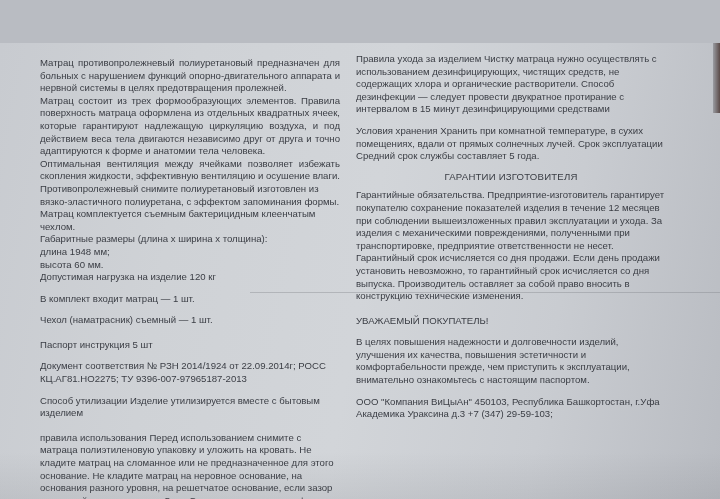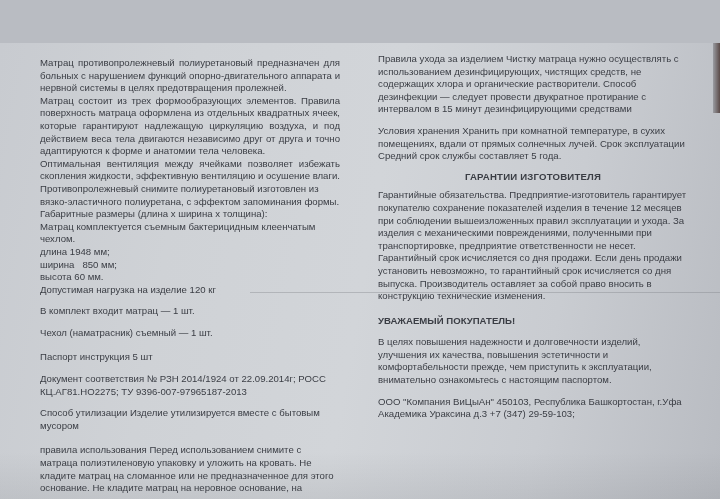--- a/index.html
+++ b/index.html
@@ -22,58 +22,57 @@
     .edge-dark {
       position: absolute; right: 0; top: 0; width: 7px; height: 70px;
       background: linear-gradient(90deg, #9a9ca2, #5a4a48);
     }
     .fold {
       position: absolute; left: 250px; top: 249px; width: 470px; height: 1px;
       background: rgba(120,122,128,0.35);
     }
     .col { position: absolute; font-size: 9.6px; line-height: 12.6px; }
     .left { left: 40px; top: 14px; width: 300px; }
-    .right { left: 378px; top: 10px; width: 310px; }
+    .right { left: 356px; top: 10px; width: 310px; }
     .just { text-align: justify; }
     p { margin: 0; }
     .gap-m { margin-top: 9px; }
     .gap-l { margin-top: 12px; }
-    .heading { font-weight: bold; text-align: center; margin-top: 8px; margin-bottom: 6px; letter-spacing: 0.2px; }
-    .caps { font-weight: bold; }
+    .heading { font-weight: normal; text-align: center; margin-top: 8px; margin-bottom: 6px; letter-spacing: 0.2px; }
+    .caps { font-weight: normal; }
     .watermark {
       position: absolute; left: 613px; top: 462px; display: flex; align-items: center; gap: 3px;
       color: #e4e5e8; font-size: 22px; font-weight: bold; letter-spacing: 0.3px;
       opacity: 0.92;
     }
     .dots { position: relative; width: 26px; height: 24px; }
     .dots span { position: absolute; border-radius: 50%; background: #e4e5e8; }
   </style>
 </head>
 <body>
 
 <div class="paper">
   <div class="edge-dark"></div>
   <div class="fold"></div>
 
   <div class="col left">
     <p class="just">Матрац противопролежневый полиуретановый предназначен для больных с нарушением функций опорно-двигательного аппарата и нервной системы в целях предотвращения пролежней.</p>
     <p class="just">Матрац состоит из трех формообразующих элементов. Правила поверхность матраца оформлена из отдельных квадратных ячеек, которые гарантируют надлежащую циркуляцию воздуха, и под действием веса тела двигаются независимо друг от друга и точно адаптируются к форме и анатомии тела человека.</p>
     <p class="just">Оптимальная вентиляция между ячейками позволяет избежать скопления жидкости, эффективную вентиляцию и осушение влаги.</p>
     <p>Противопролежневый снимите полиуретановый изготовлен из вязко-эластичного полиуретана, с эффектом запоминания формы.</p>
+    <p>Матрац комплектуется съемным бактерицидным клеенчатым чехлом.</p>
     <p>Габаритные размеры (длина х ширина х толщина):</p>
-    <p>Матрац комплектуется съемным бактерицидным клеенчатым чехлом.</p>
     <p>длина 1948 мм;</p>
-    <p style="white-space:pre">ширина   850 мм;</p>
     <p>высота 60 мм.</p>
     <p>Допустимая нагрузка на изделие 120 кг</p>
     <p class="gap-m">В комплект входит матрац — 1 шт.</p>
     <p class="gap-m">Чехол (наматрасник) съемный — 1 шт.</p>
     <p class="gap-l">Паспорт инструкция 5 шт</p>
     <p class="gap-m">Документ соответствия № РЗН 2014/1924 от 22.09.2014г; РОСС КЦ.АГ81.НО2275; ТУ 9396-007-97965187-2013</p>
-    <p class="gap-m">Способ утилизации Изделие утилизируется вместе с бытовым мусором</p>
+    <p class="gap-m">Способ утилизации Изделие утилизируется вместе с бытовым изделием</p>
     <p class="gap-l">правила использования Перед использованием снимите с матраца полиэтиленовую упаковку и уложить на кровать. Не кладите матрац на сломанное или не предназначенное для этого основание. Не кладите матрац на неровное основание, на основания разного уровня, на решетчатое основание, если зазор между рейками превышает 5 см. Это может сказаться на форме матраца и сократить срок его службы. Не кладите матрац на основание неподходящего размера. Матрац в кровати должен располагаться свободно (внутренние размеры кровати не должны быть меньше размеров матраца).При использовании матраца на решетчатом основании, где зазор между решетками больше 5 см, следует использовать подматрасник, предотвращающий деформацию изделия Не используйте матрац для глаженья — это может привести к необратимым повреждениям покрытия матраца. Эксплуатировать изделие в сухих помещениях при температуре от +5°С до +40°С и относительной влажности 85% (при +25°С). Изделие нельзя подвергать резким механическим воздействиям (прыгать, ходить по матрацу, ронять). Матрацы требуют своевременной (в зависимости от загрязнения) дезинфекции и сушки</p>
   </div>
 
   <div class="col right">
     <p>Правила ухода за изделием Чистку матраца нужно осуществлять с использованием дезинфицирующих, чистящих средств, не содержащих хлора и органические растворители. Способ дезинфекции — следует провести двукратное протирание с интервалом в 15 минут дезинфицирующими средствами</p>
     <p class="gap-m">Условия хранения Хранить при комнатной температуре, в сухих помещениях, вдали от прямых солнечных лучей. Срок эксплуатации Средний срок службы составляет 5 года.</p>
     <p class="heading">ГАРАНТИИ ИЗГОТОВИТЕЛЯ</p>
     <p>Гарантийные обязательства. Предприятие-изготовитель гарантирует покупателю сохранение показателей изделия в течение 12 месяцев при соблюдении вышеизложенных правил эксплуатации и ухода. За изделия с механическими повреждениями, полученными при транспортировке, предприятие ответственности не несет. Гарантийный срок исчисляется со дня продажи. Если день продажи установить невозможно, то гарантийный срок исчисляется со дня выпуска. Производитель оставляет за собой право вносить в конструкцию технические изменения.</p>
     <p class="gap-l caps">УВАЖАЕМЫЙ ПОКУПАТЕЛЬ!</p>
     <p class="gap-m">В целях повышения надежности и долговечности изделий, улучшения их качества, повышения эстетичности и комфортабельности прежде, чем приступить к эксплуатации, внимательно ознакомьтесь с настоящим паспортом.</p>

